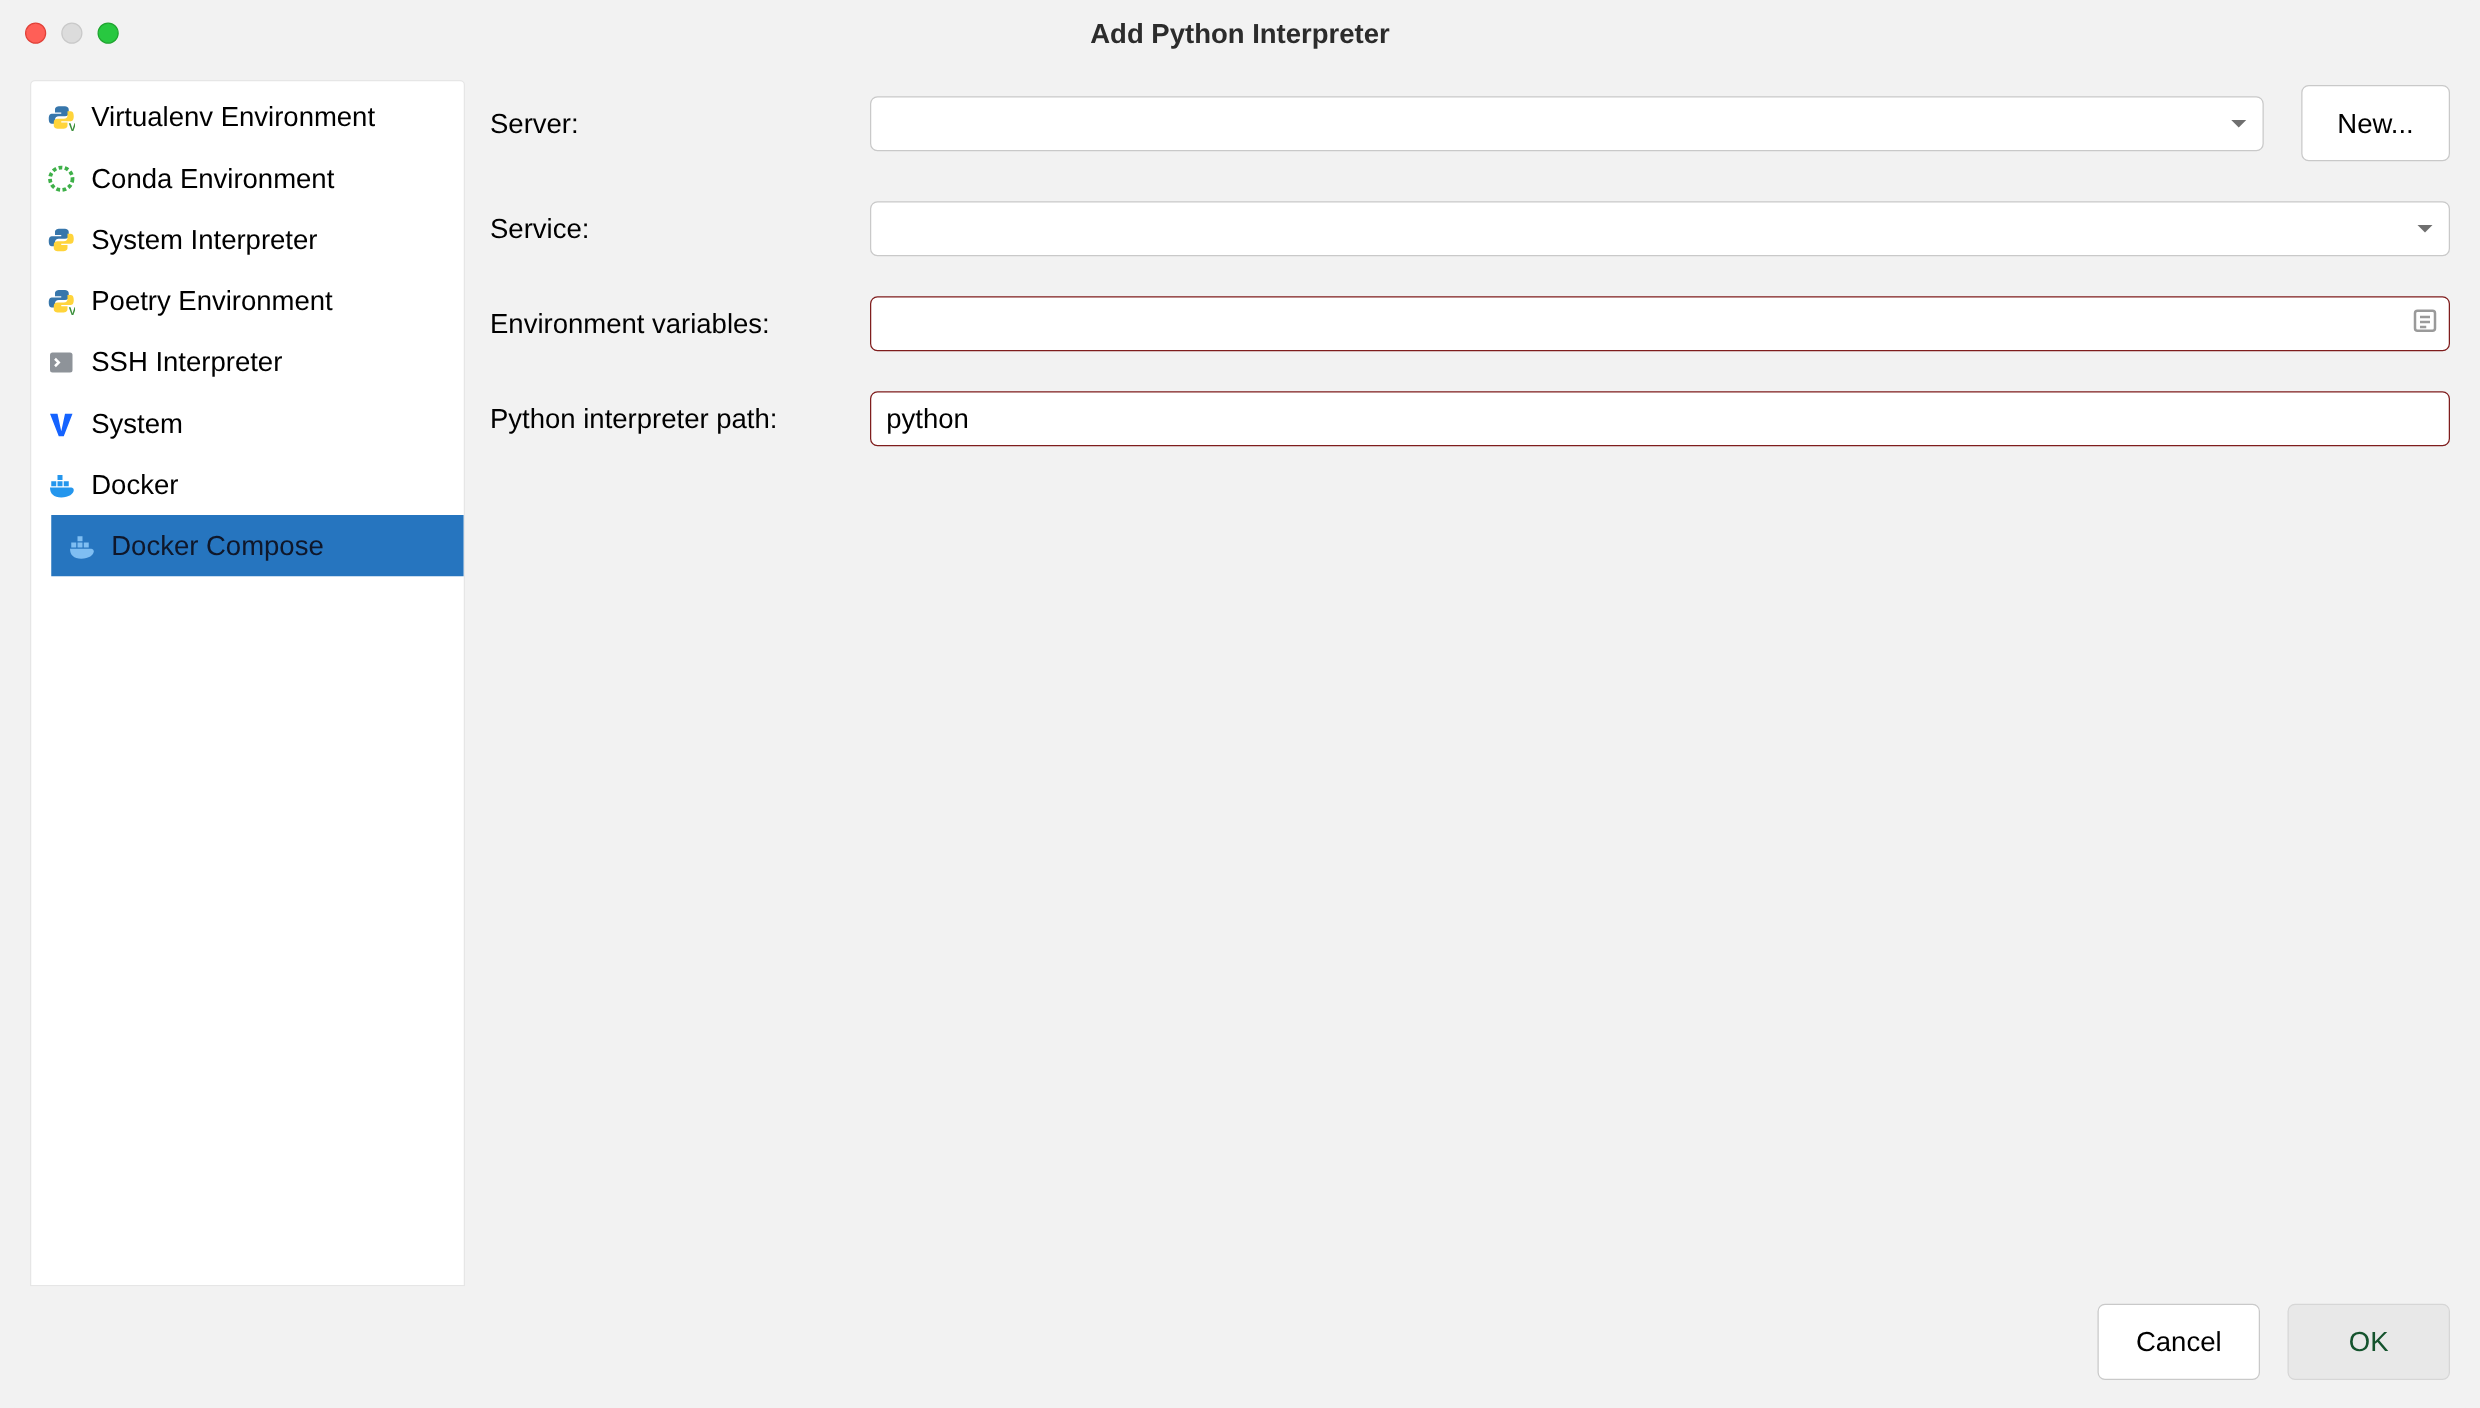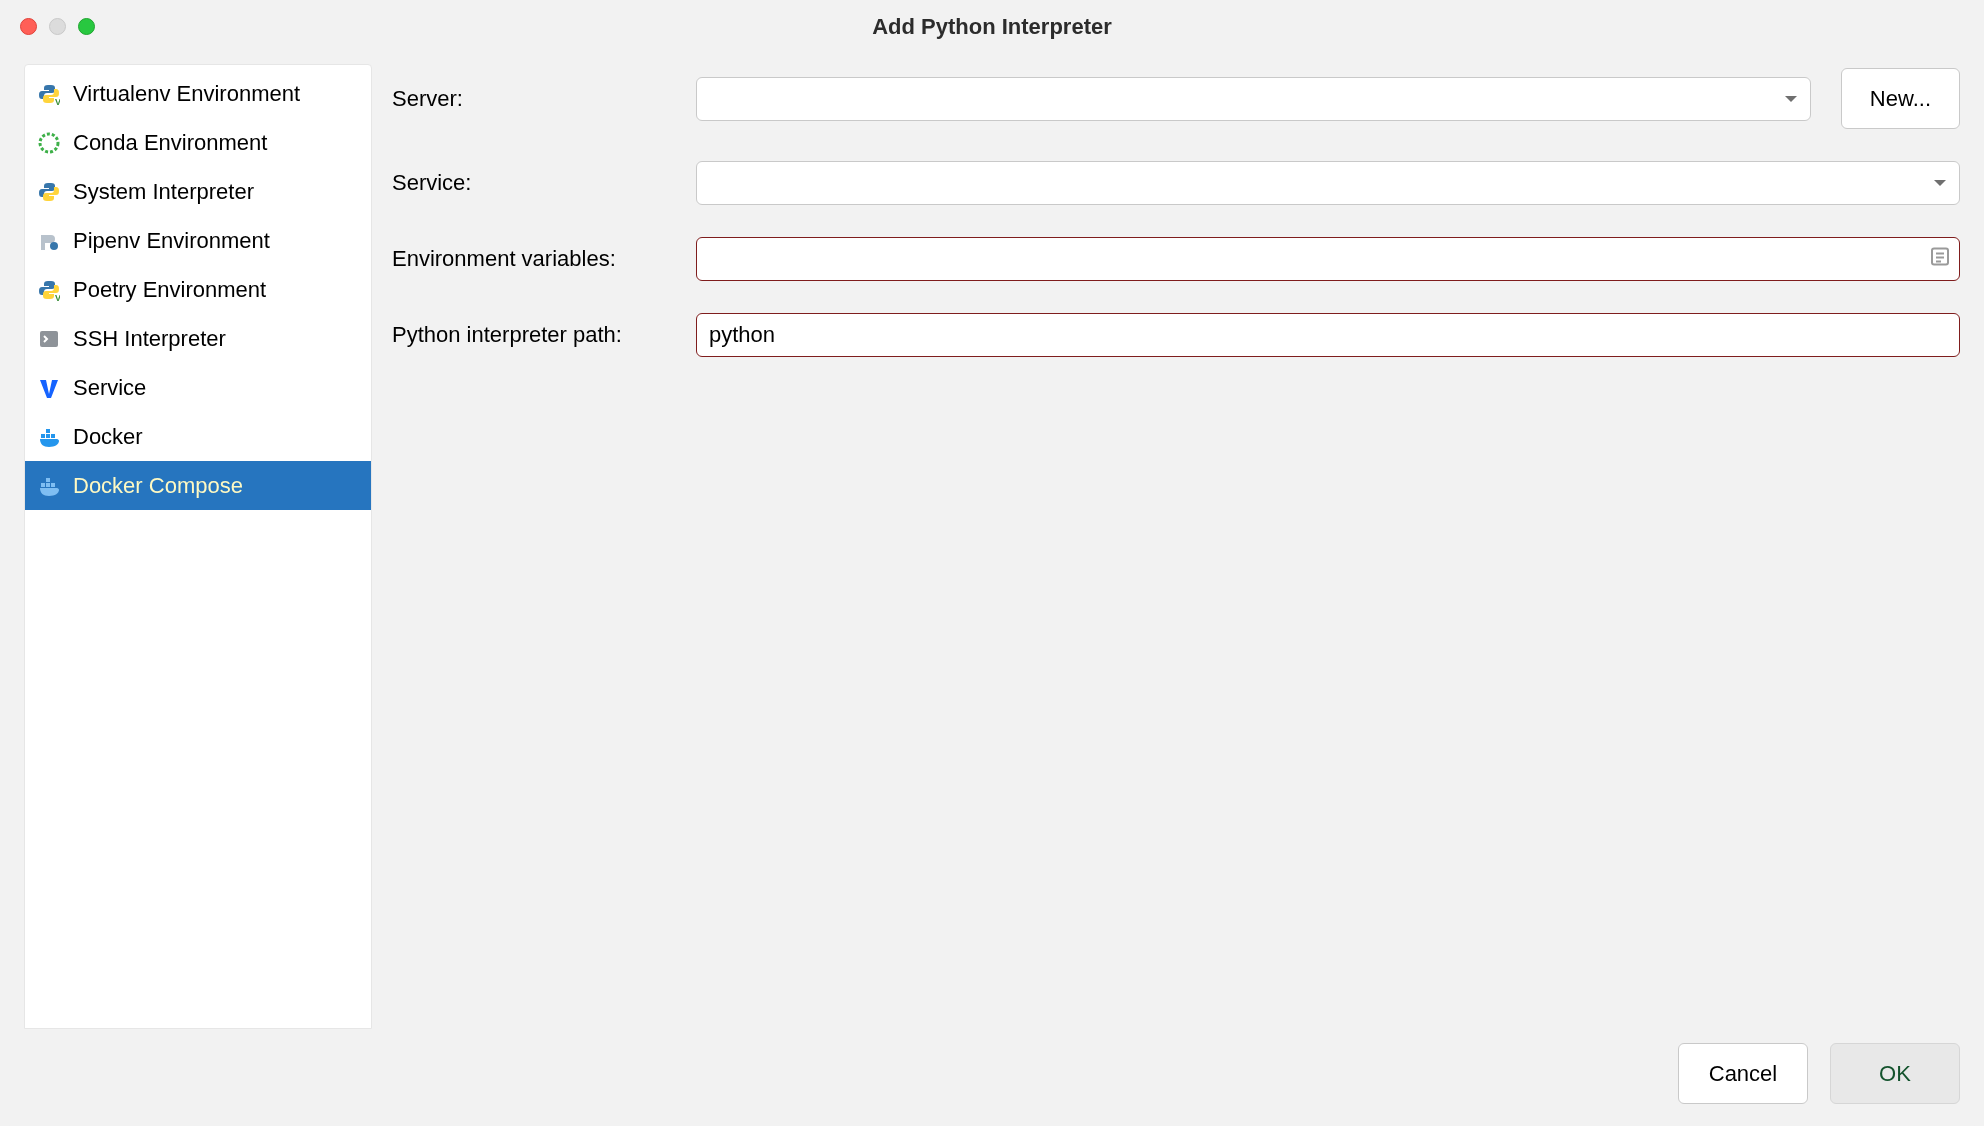--- a/index.html
+++ b/index.html
@@ -65,21 +65,22 @@
     display: flex;
     align-items: center;
     height: 49px;
     padding: 0 12px;
     font-size: 22px;
     color: #000;
     cursor: default;
   }
   .sb-item.selected {
     background: #2675bf;
-    color: #fef9c3;
+    color: #0f172a;
+    margin-left: 16px;
   }
   .sb-icon {
     width: 24px;
     height: 24px;
     margin-right: 12px;
     flex: 0 0 auto;
     display: flex;
     align-items: center;
     justify-content: center;
   }
@@ -221,30 +222,20 @@
       <div class="sb-item">
         <span class="sb-icon">
           <svg width="22" height="22" viewBox="0 0 22 22">
               <path d="M10 2c-3 0-4 1-4 3v2h5v1H4c-2 0-3 1-3 4s1 4 3 4h2v-3c0-2 1-3 3-3h5c2 0 3-1 3-3V5c0-2-1-3-4-3h-3z" fill="#3776ab"></path>
               <path d="M12 20c3 0 4-1 4-3v-2h-5v-1h7c2 0 3-1 3-4s-1-4-3-4h-2v3c0 2-1 3-3 3H8c-2 0-3 1-3 3v2c0 2 1 3 4 3h3z" fill="#ffd43b"></path>
             </svg>
         </span>
         <span>System Interpreter</span>
       </div>
 
-      <div class="sb-item">
-        <span class="sb-icon">
-          <svg width="22" height="22" viewBox="0 0 22 22">
-              <path d="M3 5h10a4 4 0 0 1 0 8H3z" fill="#b8c2cc"></path>
-              <rect x="3" y="13" width="4" height="7" fill="#b8c2cc"></rect>
-              <circle cx="16" cy="16" r="4" fill="#3776ab"></circle>
-            </svg>
-        </span>
-        <span>Pipenv Environment</span>
-      </div>
 
       <div class="sb-item">
         <span class="sb-icon">
           <svg width="22" height="22" viewBox="0 0 22 22">
               <path d="M10 2c-3 0-4 1-4 3v2h5v1H4c-2 0-3 1-3 4s1 4 3 4h2v-3c0-2 1-3 3-3h5c2 0 3-1 3-3V5c0-2-1-3-4-3h-3z" fill="#3776ab"></path>
               <path d="M12 20c3 0 4-1 4-3v-2h-5v-1h7c2 0 3-1 3-4s-1-4-3-4h-2v3c0 2-1 3-3 3H8c-2 0-3 1-3 3v2c0 2 1 3 4 3h3z" fill="#ffd43b"></path>
               <text x="17" y="22" font-size="9" font-weight="700" fill="#3b8f3b">V</text>
             </svg>
         </span>
         <span>Poetry Environment</span>
@@ -259,21 +250,21 @@
         </span>
         <span>SSH Interpreter</span>
       </div>
 
       <div class="sb-item">
         <span class="sb-icon">
           <svg width="22" height="22" viewBox="0 0 22 22">
               <path d="M2 3h6l3 14L14 3h6l-7 18h-4z" fill="#1563ff"></path>
             </svg>
         </span>
-        <span>Service</span>
+        <span>System</span>
       </div>
 
       <div class="sb-item">
         <span class="sb-icon">
           <svg width="22" height="22" viewBox="0 0 22 22">
               <rect x="3" y="8" width="4" height="4" fill="#2496ed"></rect>
               <rect x="8" y="8" width="4" height="4" fill="#2496ed"></rect>
               <rect x="8" y="3" width="4" height="4" fill="#2496ed"></rect>
               <rect x="13" y="8" width="4" height="4" fill="#2496ed"></rect>
               <path d="M2 13h17c1 0 2 1 2 2 0 3-4 6-10 6S2 18 2 13z" fill="#2496ed"></path>

